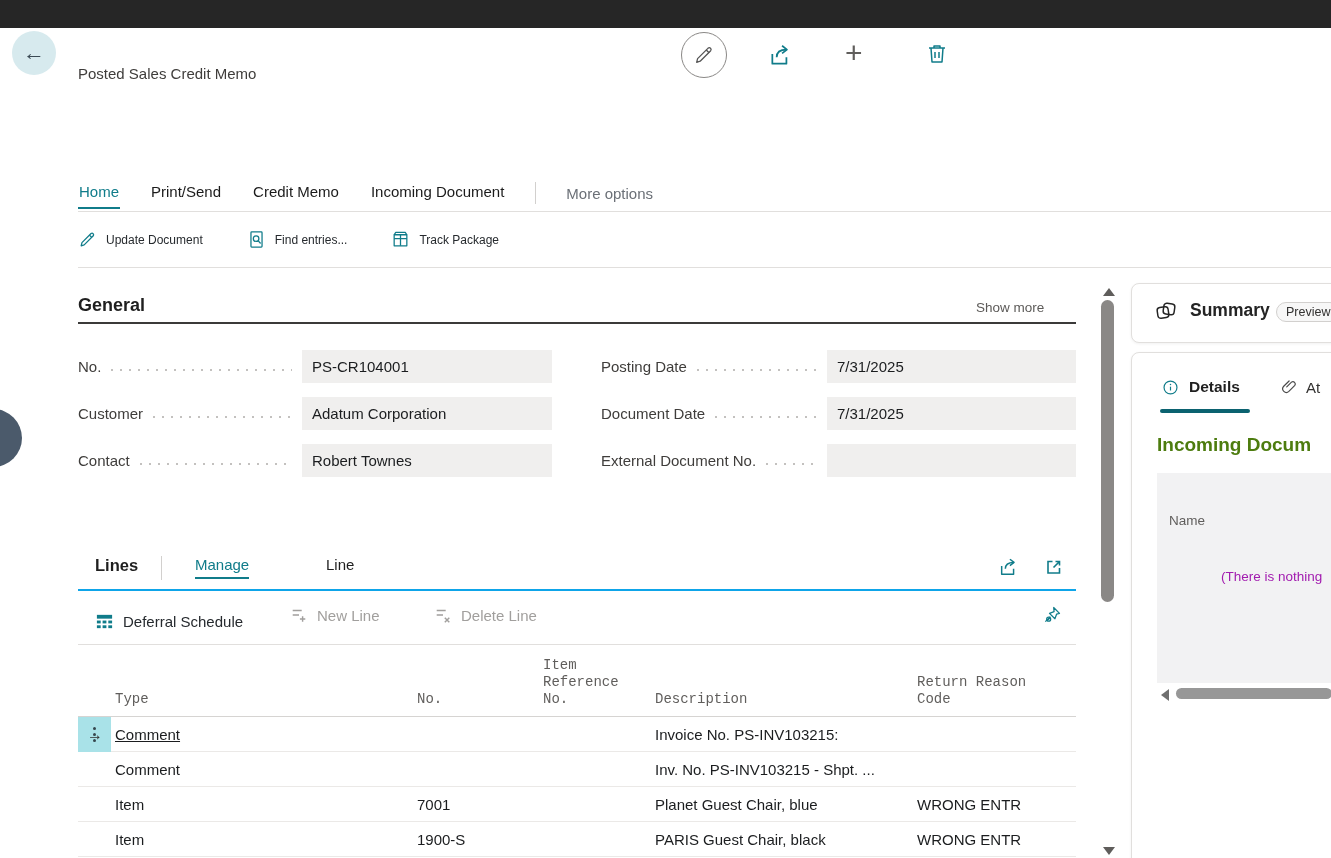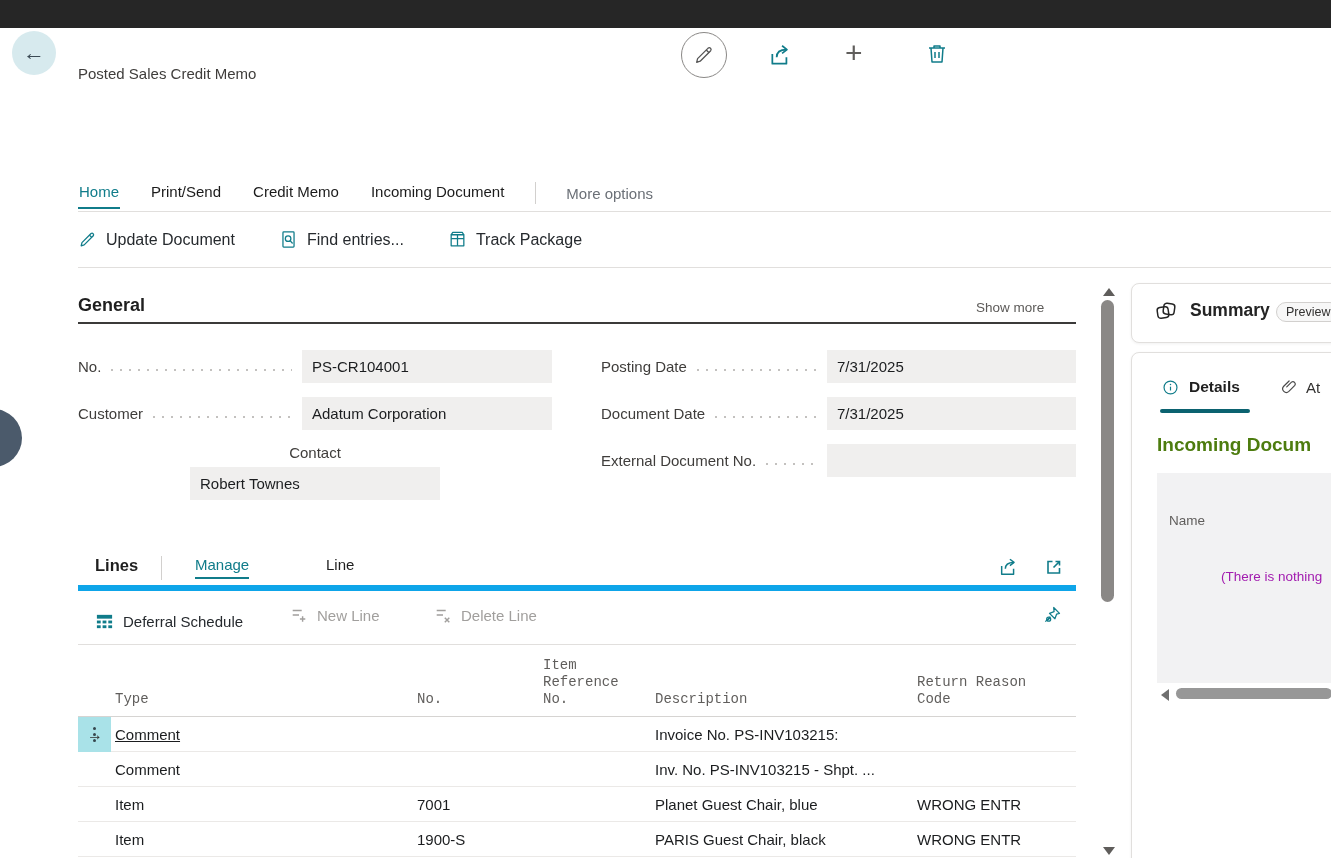--- a/index.html
+++ b/index.html
@@ -23,35 +23,35 @@
   
   .menu { left:78px; top:176px; height:34px; display:flex; align-items:center; gap:30px; font-size:15px; }
   .menu .tab { color:#1b1b1b; padding:5px 1px 7px; border-bottom:2px solid transparent; cursor:pointer; white-space:nowrap; }
   .menu .tab.active { color:#107c8a; border-bottom-color:#107c8a; }
   .menu .vsep { width:1px; height:22px; background:#d2d0ce; }
   .menu .more { color:#6b7077; cursor:pointer; }
   .rule { background:#e1dfdd; height:1px; }
 
   
   .action-bar { left:78px; top:212px; width:1253px; height:55px; display:flex; align-items:center; gap:44px; }
-  .action-item { display:flex; align-items:center; gap:9px; font-size:16px; color:#262a2e; cursor:pointer; white-space:nowrap; }
+  .action-item { display:flex; align-items:center; gap:9px; font-size:12px; color:#262a2e; cursor:pointer; white-space:nowrap; }
 
   
   .sec-heading { font-size:18px; font-weight:bold; color:#1f1f1f; }
   .show-more { font-size:13.5px; color:#5c5a58; cursor:pointer; }
   .dark-rule { background:#3b3a39; height:2px; }
   .frow { display:flex; align-items:center; height:33px; }
   .flabel { font-size:15px; color:#3f3d3b; white-space:nowrap; }
   .fleader { flex:1; height:2px; margin:6px 10px 0;
     background-image:repeating-linear-gradient(to right,#c3c1bf 0 2px,transparent 2px 9px); }
   .fbox { width:250px; height:33px; background:#f0efee; font-size:15px; color:#1b1d1f;
     line-height:33px; padding:0 10px; white-space:nowrap; overflow:hidden; flex:none; }
 
   
-  .lines-head { left:78px; top:545px; width:998px; height:46px; border-bottom:6px solid #0ea5e9; }
+  .lines-head { left:78px; top:545px; width:998px; height:46px; border-bottom:2px solid #0ea5e9; }
   .lines-title { left:17px; top:11px; font-size:16.5px; font-weight:bold; color:#1f1f1f; }
   .lines-vsep { left:83px; top:11px; width:1px; height:24px; background:#d2d0ce; }
   .subtab { font-size:15px; cursor:pointer; padding-bottom:4px; border-bottom:2px solid transparent; }
   .subtab.active { color:#107c8a; border-bottom-color:#107c8a; }
   .lines-toolbar { left:78px; top:592px; width:998px; height:53px; border-bottom:1px solid #e1dfdd; }
   .tbitem { display:flex; align-items:center; gap:9px; font-size:15px; color:#262a2e; cursor:pointer; white-space:nowrap; }
   .tbitem.disabled { color:#a19f9d; cursor:default; }
 
   
   .grid { left:78px; top:645px; width:998px; }
@@ -187,21 +187,21 @@
   <div class="abs frow" style="left:78px; top:350px; width:474px;">
     <span class="flabel">No.</span>
     <span class="fleader"></span>
     <div class="fbox">PS-CR104001</div>
   </div>
   <div class="abs frow" style="left:78px; top:397px; width:474px;">
     <span class="flabel">Customer</span>
     <span class="fleader"></span>
     <div class="fbox">Adatum Corporation</div>
   </div>
-  <div class="abs frow" style="left:78px; top:444px; width:474px;flex-direction:column;">
+  <div class="abs frow" style="left:78px; top:444px; width:474px;">
     <span class="flabel">Contact</span>
     <span class="fleader"></span>
     <div class="fbox">Robert Townes</div>
   </div>
   <div class="abs frow" style="left:601px; top:350px; width:475px;">
     <span class="flabel">Posting Date</span>
     <span class="fleader"></span>
     <div class="fbox" style="width:249px;">7/31/2025</div>
   </div>
   <div class="abs frow" style="left:601px; top:397px; width:475px;">

